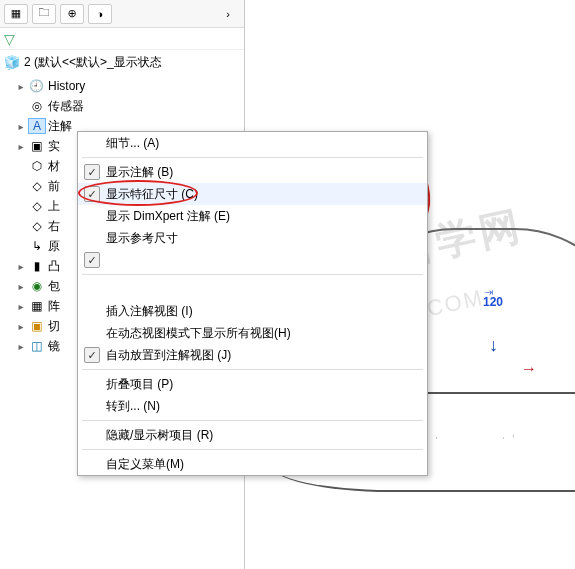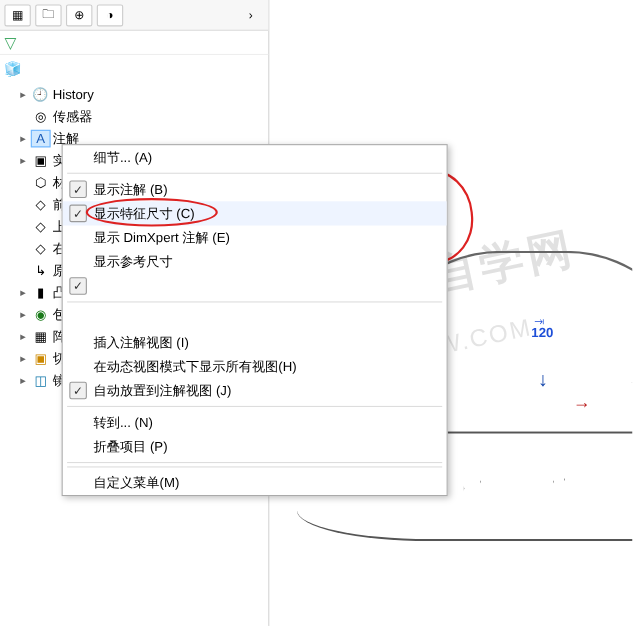--- a/index.html
+++ b/index.html
@@ -37,21 +37,21 @@
   .cube { width: 16px; height: 16px; display:flex; align-items:center; justify-content:center; font-size: 13px; }
   .tree { padding: 2px 0; }
   .tree-row {
     height: 20px; display: flex; align-items: center; padding-left: 4px; gap: 2px;
     white-space: nowrap; overflow: hidden;
   }
   .indent1 { padding-left: 16px; }
   .node-icon { width: 18px; height: 16px; display:flex; align-items:center; justify-content:center; font-size: 12px; }
   .sel { background: #cfe8ff; border: 1px solid #6cb5ff; }
   .menu {
-    position: absolute; left: 56px; top: 131px; width: 351px;
+    position: absolute; left: 77px; top: 131px; width: 351px;
     background: #fff; border: 1px solid #aaa;
     box-shadow: 2px 2px 6px rgba(0,0,0,0.25);
     z-index: 20;
   }
   .menu-item {
     height: 22px; display: flex; align-items: center; gap: 6px;
     padding: 0 10px 0 6px; position: relative;
   }
   .menu-item.highlight {
     background: #eef4ff;
@@ -124,20 +124,21 @@
     <div style="flex:1"></div>
     <div class="ticon" style="border:none;background:none">›</div>
   </div>
 
   <div class="filter-row">
     <span class="funnel">▽</span>
   </div>
 
   <div class="root-row">
     <span class="cube">🧊</span>
+    <span>2 (默认&lt;&lt;默认&gt;_显示状态</span>
   </div>
 
   <div class="tree">
     <div class="tree-row indent1">
       <span class="exp">▸</span>
       <span class="node-icon">🕘</span>
       <span>History</span>
     </div>
     <div class="tree-row indent1">
       <span class="exp"></span>
@@ -263,27 +264,31 @@
     <span class="chk empty"></span>
     <span>在动态视图模式下显示所有视图(H)</span>
   </div>
   <div class="menu-item">
     <span class="chk">✓</span>
     <span>自动放置到注解视图 (J)</span>
   </div>
   <div class="menu-sep"></div>
   <div class="menu-item">
     <span class="chk empty"></span>
+    <span>折叠项目 (P)</span>
+  </div>
+  <div class="menu-item">
+    <span class="chk empty"></span>
     <span>转到... (N)</span>
   </div>
-  <div class="menu-item">
-    <span class="chk empty"></span>
-    <span>折叠项目 (P)</span>
-  </div>
-  <div class="menu-sep"></div>
+  <div class="menu-sep"></div>
+  <div class="menu-item">
+    <span class="chk empty"></span>
+    <span>隐藏/显示树项目 (R)</span>
+  </div>
   <div class="menu-sep"></div>
   <div class="menu-item">
     <span class="chk empty"></span>
     <span>自定义菜单(M)</span>
   </div>
 </div>
 
 <div class="red-oval"></div>
 <div class="red-oval2"></div>
 

